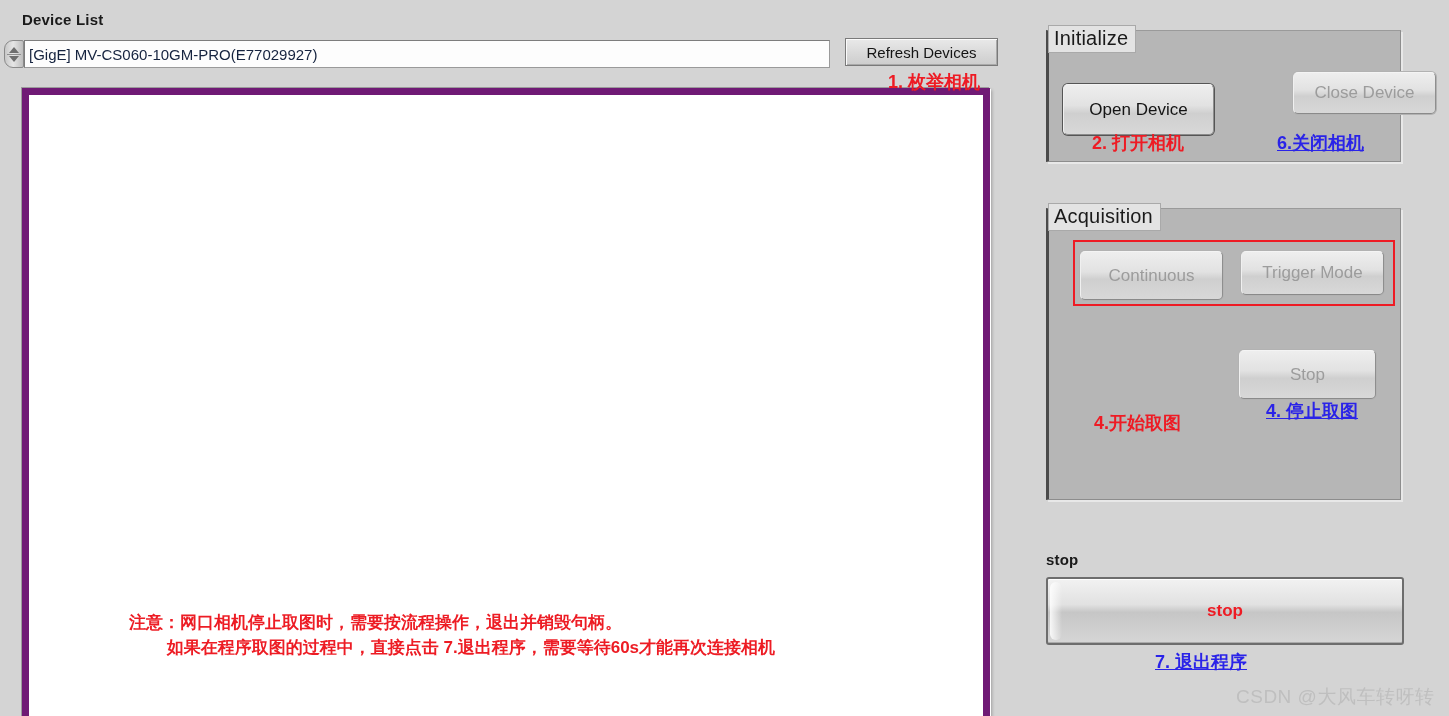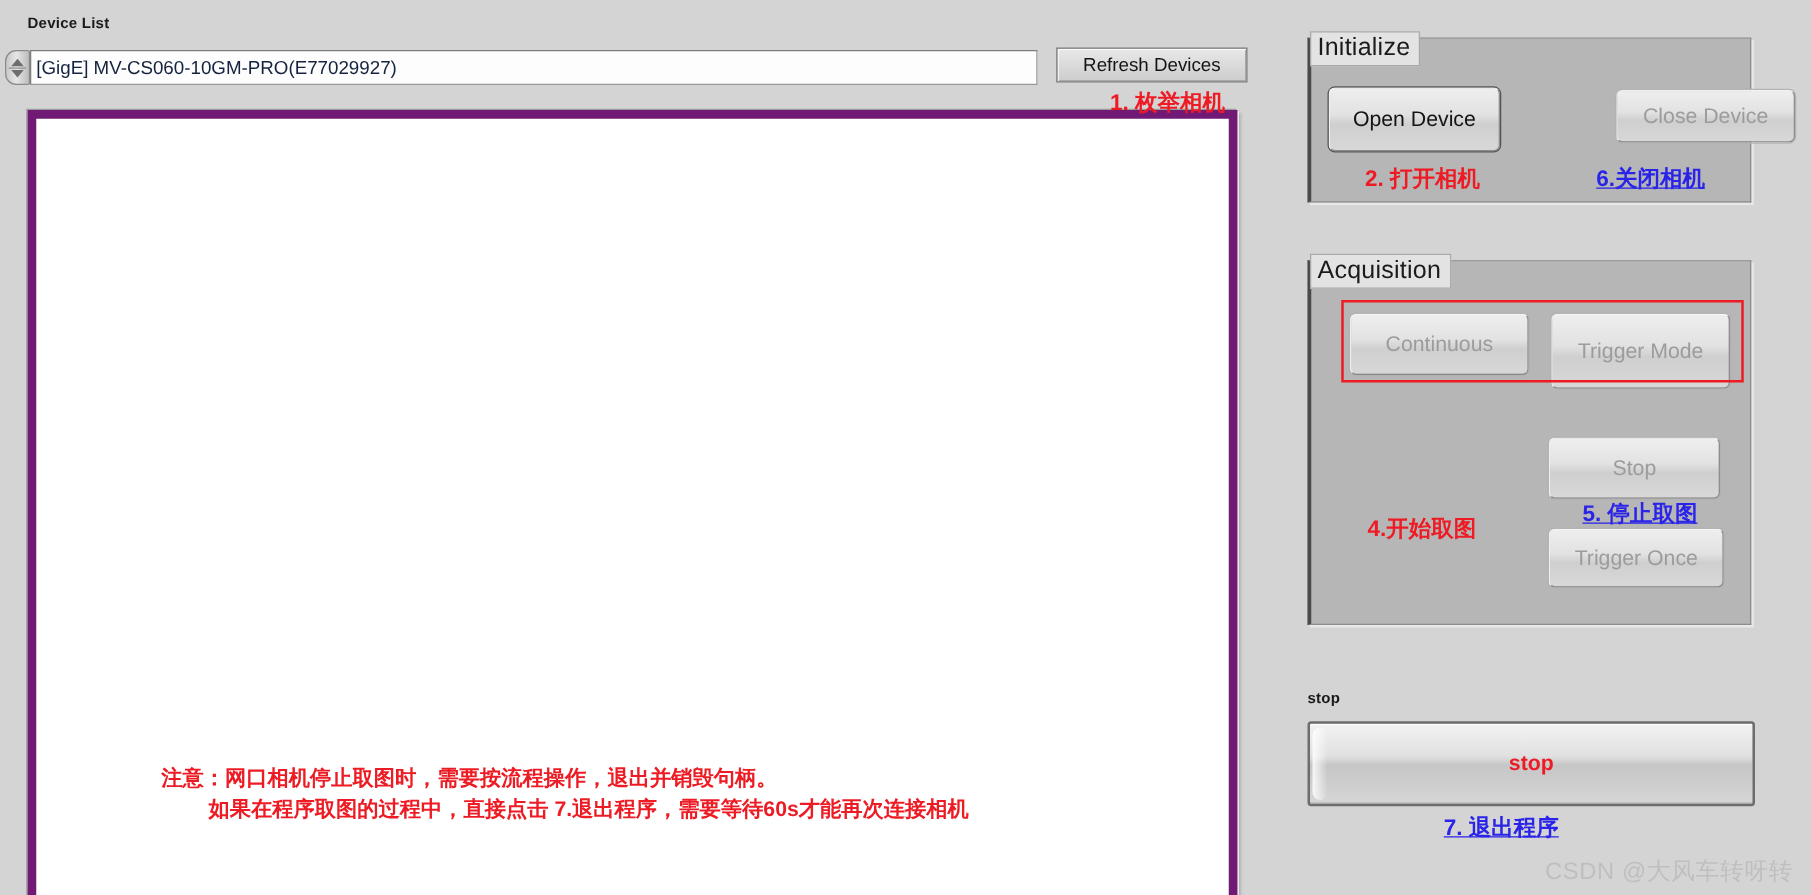--- a/index.html
+++ b/index.html
@@ -7,21 +7,21 @@
     width: 1449px; height: 716px;
     background: #d4d4d4;
     font-family: "Liberation Sans", sans-serif;
     overflow: hidden;
   }
   #root { position: relative; width: 1449px; height: 716px; background: #d4d4d4; }
 
   
   .lbl {
     position: absolute;
-    font-size: 12px;
+    font-size: 15px;
     color: #1a1a1a;
     font-weight: 600;
     letter-spacing: .2px;
     white-space: nowrap;
   }
 
   
   #device-ring {
     position: absolute; left: 4px; top: 40px;
     width: 826px; height: 28px;
@@ -196,46 +196,45 @@
   <div class="anno red" style="left:888px; top:70px;">1. 枚举相机</div>
 
   <div id="image-display">
     <div id="display-note"><span>注意：网口相机停止取图时，需要按流程操作，退出并销毁句柄。</span>
 <span>        如果在程序取图的过程中，直接点击 7.退出程序，需要等待60s才能再次连接相机</span></div>
   </div>
 
   <div class="group" style="left:1046px; top:30px; width:355px; height:132px;"></div>
   <div class="group-title" style="left:1048px; top:25px;">Initialize</div>
 
-  <div class="btn enabled round" style="left:1063px; top:70px; width:137px; height:51px;">Open Device</div>
+  <div class="btn enabled round" style="left:1063px; top:84px; width:151px; height:51px;">Open Device</div>
 
   <div class="btn round" style="left:1245px; top:72px; width:143px; height:42px;margin-left:48px;">Close Device</div>
 
   <div class="anno red" style="left:1092px; top:131px;">2. 打开相机</div>
 
   <div class="anno blue" style="left:1277px; top:131px;">6.关闭相机</div>
 
   <div class="group" style="left:1046px; top:208px; width:355px; height:292px;"></div>
   <div class="group-title" style="left:1048px; top:203px;">Acquisition</div>
 
   <div id="mode-highlight"></div>
 
   <div class="btn round" style="left:1080px; top:251px; width:143px; height:49px;">Continuous</div>
 
-  <div class="btn round" style="left:1241px; top:251px; width:143px; height:60px;">Trigger Mode</div>
+  <div class="btn round" style="left:1241px; top:251px; width:143px; height:44px;">Trigger Mode</div>
 
 
 
   <div class="btn round" style="left:1239px; top:350px; width:137px; height:49px;">Stop</div>
 
   <div class="anno red" style="left:1094px; top:411px;">4.开始取图</div>
 
-  <div class="btn round" style="left:1239px; top:423px; width:140px; height:47px;">Trigger Once</div>
-
-  <div class="anno blue" style="left:1266px; top:399px;">5. 停止取图</div>
+
+  <div class="anno blue" style="left:1266px; top:399px;">4. 停止取图</div>
 
   <div class="lbl" style="left:1046px; top:551px;">stop</div>
 
   <div id="stop-button">
     <span class="cap">stop</span>
   </div>
 
   <div class="anno blue" style="left:1155px; top:650px;">7. 退出程序</div>
 
   <div id="watermark">CSDN @大风车转呀转</div>

